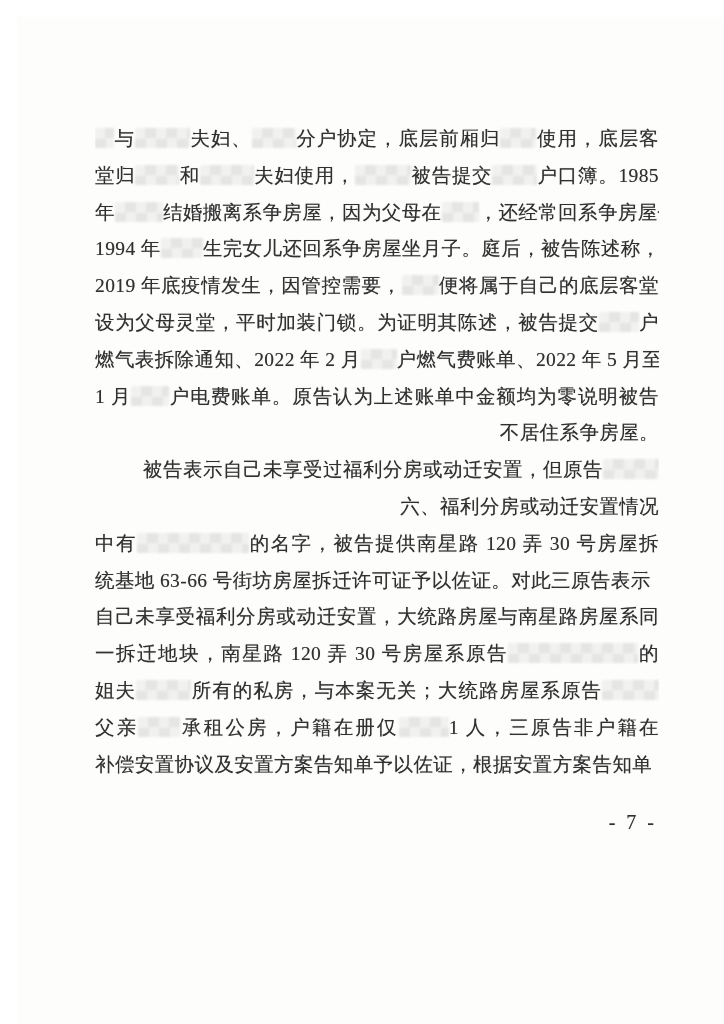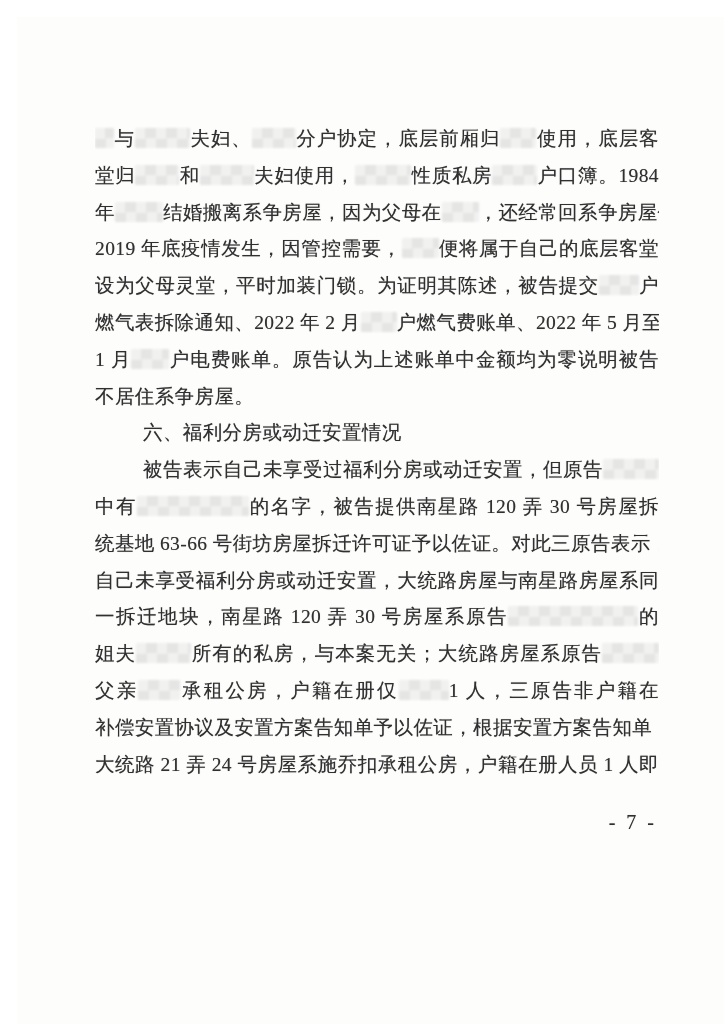--- a/index.html
+++ b/index.html
@@ -27,21 +27,21 @@
     letter-spacing: 0.4px;
     white-space: nowrap;
     overflow: hidden;
     text-align: justify;
     text-align-last: justify;
     text-justify: inter-character;
     
     text-shadow: 0 0 0.7px rgba(55, 55, 55, 0.55);
   }
   .line.nj {
-    text-align: left;
+    text-align: right;
     text-align-last: auto;
   }
   .txt {
     display: inline;
   }
   .redaction {
     display: inline-block;
     height: 20px;
     vertical-align: -3px;
     border-radius: 1px;
@@ -57,32 +57,32 @@
     padding-right: 2px;
     text-shadow: 0 0 0.7px rgba(55, 55, 55, 0.5);
   }
 </style>
 </head>
 <body>
 
 <div class="page" style="background: rgb(253, 253, 252); color: rgb(48, 48, 48);">
   <div class="text-block">
       <div class="line"><span class="redaction" style="width: 19px;"></span><span class="txt">与</span><span class="redaction" style="width: 55px;"></span><span class="txt">夫妇、</span><span class="redaction" style="width: 44px;"></span><span class="txt">分户协定，底层前厢归</span><span class="redaction" style="width: 36px;"></span><span class="txt">使用，底层客</span></div>
-      <div class="line"><span class="txt">堂归</span><span class="redaction" style="width: 44px;"></span><span class="txt">和</span><span class="redaction" style="width: 54px;"></span><span class="txt">夫妇使用，</span><span class="redaction" style="width: 56px;"></span><span class="txt">性质私房</span><span class="redaction" style="width: 45px;"></span><span class="txt">户口簿。1984</span></div>
+      <div class="line"><span class="txt">堂归</span><span class="redaction" style="width: 44px;"></span><span class="txt">和</span><span class="redaction" style="width: 54px;"></span><span class="txt">夫妇使用，</span><span class="redaction" style="width: 56px;"></span><span class="txt">被告提交</span><span class="redaction" style="width: 45px;"></span><span class="txt">户口簿。1985</span></div>
       <div class="line"><span class="txt">年</span><span class="redaction" style="width: 48px;"></span><span class="txt">结婚搬离系争房屋，因为父母在</span><span class="redaction" style="width: 37px;"></span><span class="txt">，还经常回系争房屋住，</span></div>
+      <div class="line"><span class="txt">1994 年</span><span class="redaction" style="width: 42px;"></span><span class="txt">生完女儿还回系争房屋坐月子。庭后，被告陈述称，</span></div>
       <div class="line"><span class="txt">2019 年底疫情发生，因管控需要，</span><span class="redaction" style="width: 37px;"></span><span class="txt">便将属于自己的底层客堂</span></div>
       <div class="line"><span class="txt">设为父母灵堂，平时加装门锁。为证明其陈述，被告提交</span><span class="redaction" style="width: 40px;"></span><span class="txt">户</span></div>
       <div class="line"><span class="txt">燃气表拆除通知、2022 年 2 月</span><span class="redaction" style="width: 36px;"></span><span class="txt">户燃气费账单、2022 年 5 月至</span></div>
       <div class="line"><span class="txt">1 月</span><span class="redaction" style="width: 38px;"></span><span class="txt">户电费账单。原告认为上述账单中金额均为零说明被告</span></div>
       <div class="line nj"><span class="txt">不居住系争房屋。</span></div>
+      <div class="line" style="text-indent: 48px;"><span class="txt">被告表示自己未享受过福利分房或动迁安置，但原告</span><span class="redaction" style="width: 56px;"></span></div>
       <div class="line nj" style="text-indent: 48px;"><span class="txt">六、福利分房或动迁安置情况</span></div>
-      <div class="line" style="text-indent: 48px;"><span class="txt">被告表示自己未享受过福利分房或动迁安置，但原告</span><span class="redaction" style="width: 56px;"></span></div>
       <div class="line"><span class="txt">中有</span><span class="redaction" style="width: 112px;"></span><span class="txt">的名字，被告提供南星路 120 弄 30 号房屋拆</span></div>
       <div class="line"><span class="txt">统基地 63-66 号街坊房屋拆迁许可证予以佐证。对此三原告表示，</span></div>
       <div class="line"><span class="txt">自己未享受福利分房或动迁安置，大统路房屋与南星路房屋系同</span></div>
       <div class="line"><span class="txt">一拆迁地块，南星路 120 弄 30 号房屋系原告</span><span class="redaction" style="width: 130px;"></span><span class="txt">的</span></div>
       <div class="line"><span class="txt">姐夫</span><span class="redaction" style="width: 55px;"></span><span class="txt">所有的私房，与本案无关；大统路房屋系原告</span><span class="redaction" style="width: 57px;"></span></div>
       <div class="line"><span class="txt">父亲</span><span class="redaction" style="width: 42px;"></span><span class="txt">承租公房，户籍在册仅</span><span class="redaction" style="width: 50px;"></span><span class="txt">1 人，三原告非户籍在</span></div>
       <div class="line"><span class="txt">补偿安置协议及安置方案告知单予以佐证，根据安置方案告知单，</span></div>
-      <div class="line"><span class="txt">大统路 21 弄 24 号房屋系施乔扣承租公房，户籍在册人员 1 人即</span></div>
     </div>
   <div class="page-number">- 7 -</div>
 </div>
 
 </body></html>

